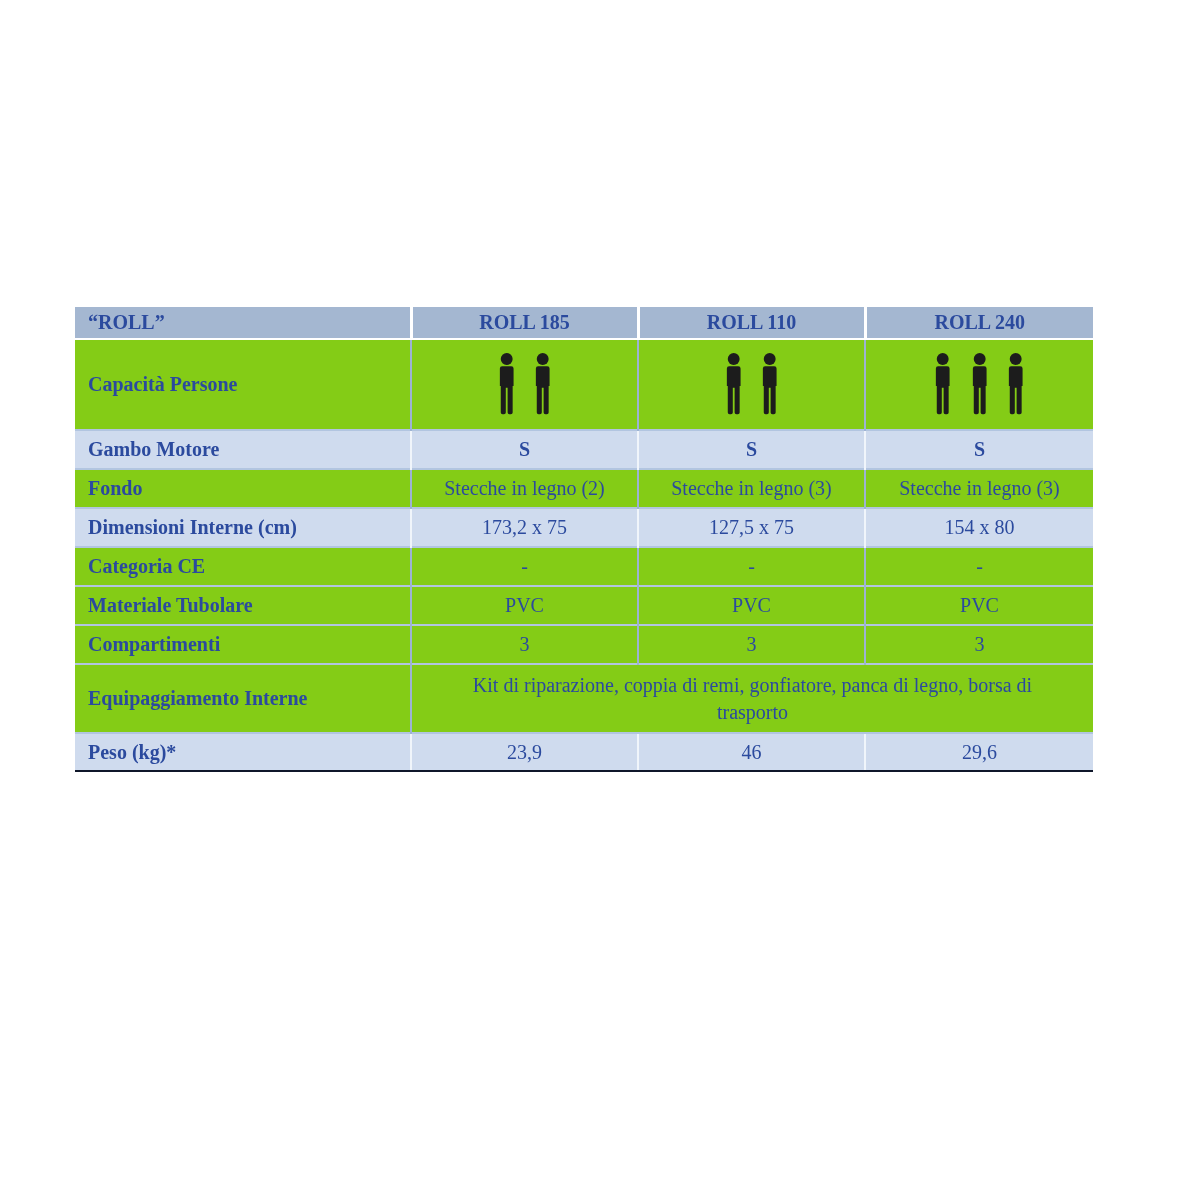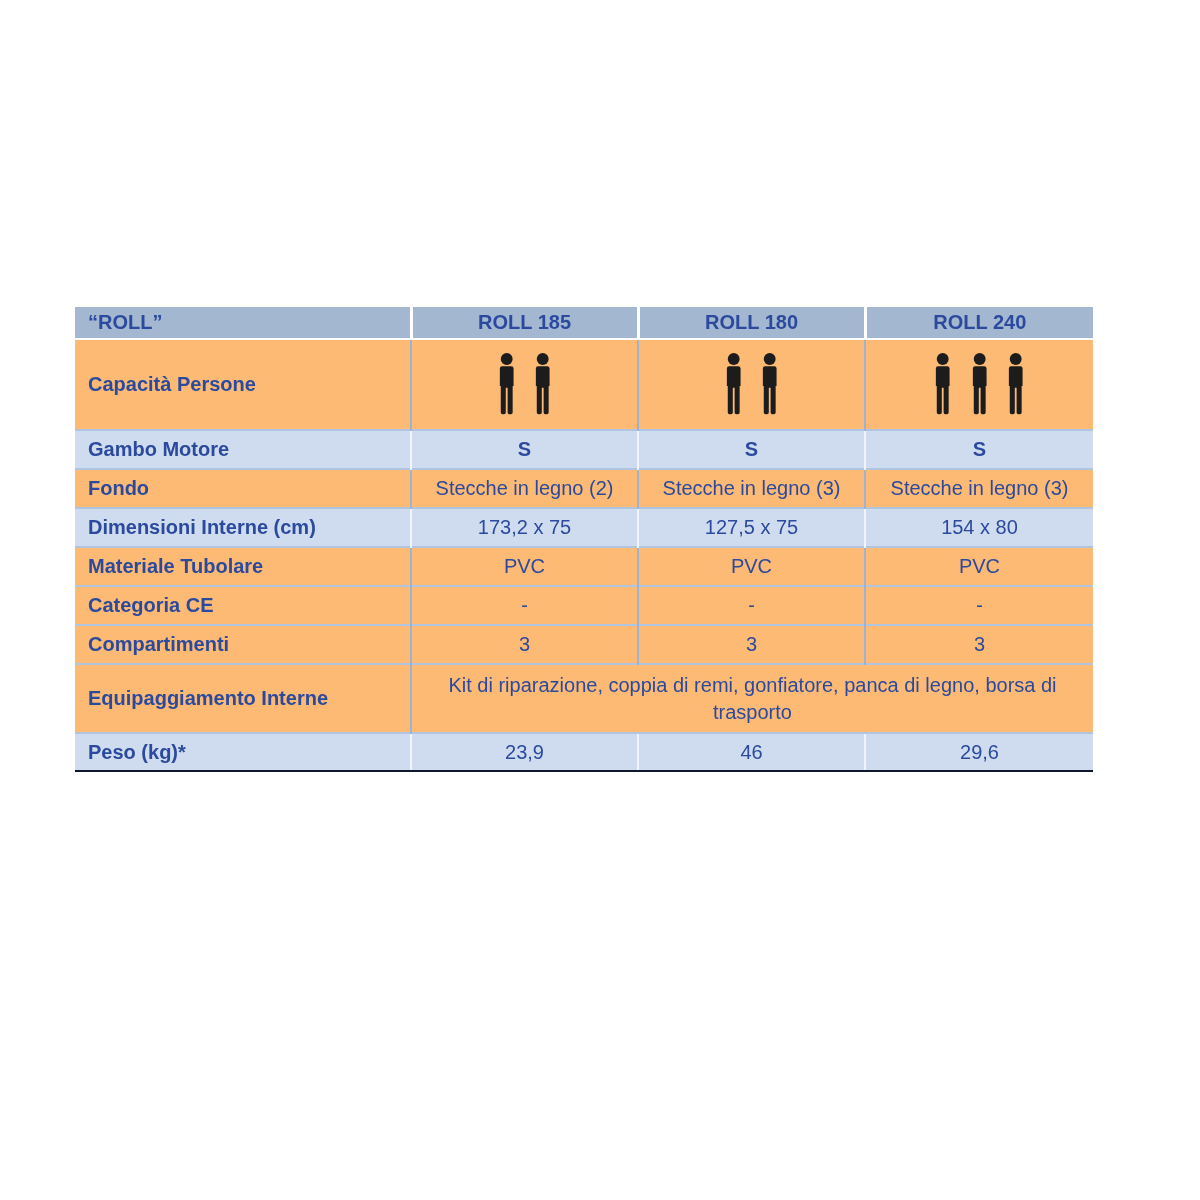--- a/index.html
+++ b/index.html
@@ -5,21 +5,21 @@
   html, body {
     margin: 0;
     padding: 0;
     background: #ffffff;
   }
   .canvas {
     position: relative;
     width: 1200px;
     height: 996px;
     background: #ffffff;
-    font-family: Liberation Sans, sans-serif;
+    font-family: Liberation Serif, serif;
     overflow: hidden;
   }
   table.spec-table {
     position: absolute;
     left: 75px;
     top: 307px;
     width: 1018px;
     border-collapse: collapse;
     table-layout: fixed;
     font-size: 20px;
@@ -52,21 +52,21 @@
     vertical-align: middle;
     text-align: center;
     height: 37px;
   }
   td.cell-label {
     text-align: left;
     padding-left: 13px;
     font-weight: bold;
   }
   tr.r-blue td { background: #cfdbee; }
-  tr.r-white td { background: #fdba74; }
+  tr.r-white td { background: #84cc16; }
 
   
   tbody tr td { border-top: 2px solid #b2c5e0; }
   tr.row-capacity td { border-top: 2px solid #ffffff; }
   tr.row-peso td { border-bottom: 2px solid #0f172a; }
 
   
   tr.r-white td.v { border-left: 2px solid #9db3d3; }
   tr.r-blue  td.v { border-left: 2px solid #f0f5fb; }
 
@@ -103,21 +103,21 @@
     <colgroup>
       <col class="c-label">
         <col class="c-data">
         <col class="c-data">
         <col class="c-data-last">
     </colgroup>
     <thead>
       <tr class="row-header">
         <th class="cell-label">“ROLL”</th>
         <th class="cell-data">ROLL 185</th>
-        <th class="cell-data">ROLL 180</th>
+        <th class="cell-data">ROLL 110</th>
         <th class="cell-data">ROLL 240</th>
       </tr>
     </thead>
     <tbody>
       <tr class="row-capacity r-white">
         <td class="cell-label">Capacità Persone</td>
         <td class="v">
             <div class="persons">
   <svg viewBox="0 0 60 140" aria-hidden="true">
     <g fill="#1c1c1c">
@@ -188,30 +188,30 @@
         <td class="v">Stecche in legno (3)</td>
         <td class="v">Stecche in legno (3)</td>
       </tr>
       <tr class="r-blue">
         <td class="cell-label">Dimensioni Interne (cm)</td>
         <td class="v">173,2 x 75</td>
         <td class="v">127,5 x 75</td>
         <td class="v">154 x 80</td>
       </tr>
       <tr class="r-white">
+        <td class="cell-label">Categoria CE</td>
+        <td class="v">-</td>
+        <td class="v">-</td>
+        <td class="v">-</td>
+      </tr>
+      <tr class="r-white">
         <td class="cell-label">Materiale Tubolare</td>
         <td class="v">PVC</td>
         <td class="v">PVC</td>
         <td class="v">PVC</td>
-      </tr>
-      <tr class="r-white">
-        <td class="cell-label">Categoria CE</td>
-        <td class="v">-</td>
-        <td class="v">-</td>
-        <td class="v">-</td>
       </tr>
       <tr class="r-white">
         <td class="cell-label">Compartimenti</td>
         <td class="v">3</td>
         <td class="v">3</td>
         <td class="v">3</td>
       </tr>
       <tr class="row-equip r-white">
         <td class="cell-label">Equipaggiamento Interne</td>
         <td class="v" colspan="3">

